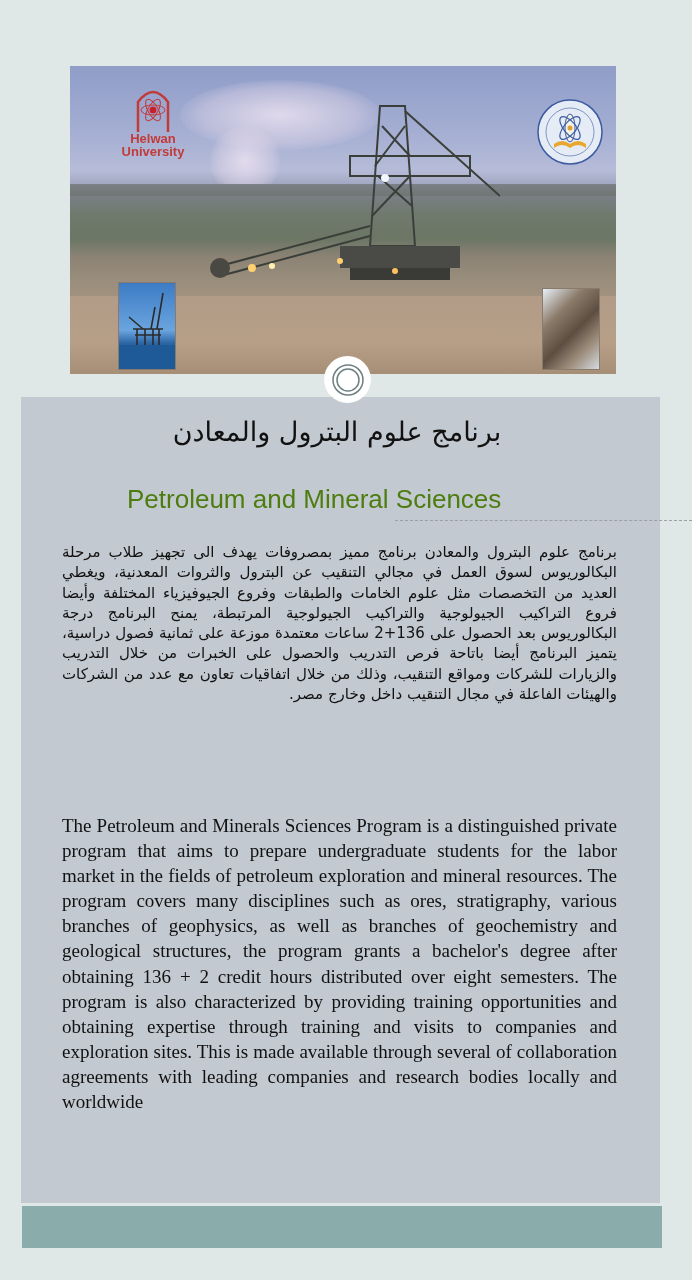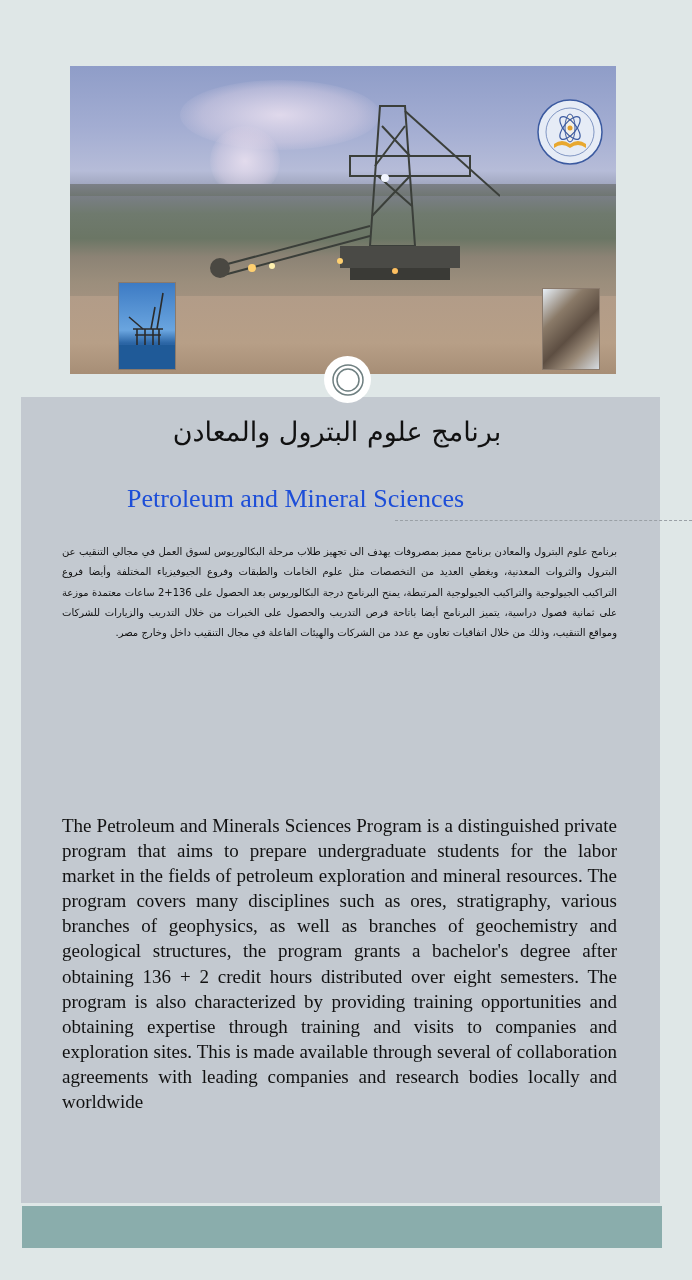--- a/index.html
+++ b/index.html
@@ -59,30 +59,30 @@
       background: #c3c9d0;
     }
     .title-ar {
       position: absolute; left: 0; top: 416px; width: 692px; text-align: center;
       font-family: "DejaVu Serif", serif; font-size: 27px; color: #111; direction: rtl;
       padding-left: 0; box-sizing: border-box;
     }
     .title-ar span { display: inline-block; margin-left: -18px; }
     .title-en {
       position: absolute; left: 127px; top: 484px;
-      font-family: Liberation Serif, serif; font-size: 26px; color: #1d4ed8;
+      font-family: Liberation Sans, sans-serif; font-size: 26px; color: #4d7c0f;
     }
     .dash-line {
       position: absolute; left: 395px; top: 520px; width: 297px; height: 0;
       border-top: 1px dashed #9aa0a6;
     }
     .body-ar {
       position: absolute; left: 62px; top: 542px; width: 555px;
       direction: rtl; text-align: justify; text-align-last: right;
-      font-family: "DejaVu Sans", sans-serif; font-size: 10px; line-height: 20.3px; color: #111;
+      font-family: "DejaVu Sans", sans-serif; font-size: 15px; line-height: 20.3px; color: #111;
       word-spacing: 0px;
     }
     .body-en {
       position: absolute; left: 62px; top: 813px; width: 555px;
       text-align: justify;
       font-family: "Liberation Serif", serif; font-size: 19px; line-height: 25.1px; color: #111;
     }
     
     .footer-bar {
       position: absolute; left: 22px; top: 1206px; width: 640px; height: 42px;
@@ -110,20 +110,31 @@
     <rect x="140" y="150" width="120" height="22" fill="#4a4a46"></rect>
     <rect x="150" y="172" width="100" height="12" fill="#3a3a36"></rect>
     <circle cx="20" cy="172" r="10" fill="#4a4842"></circle>
     <circle cx="52" cy="172" r="4" fill="#ffd070"></circle>
     <circle cx="72" cy="170" r="3" fill="#fff1b0"></circle>
     <circle cx="140" cy="165" r="3" fill="#ffd070"></circle>
     <circle cx="185" cy="82" r="4" fill="#f2f6ff"></circle>
     <circle cx="195" cy="175" r="3" fill="#ffc060"></circle>
   </svg>
 
+  <div class="logo-helwan">
+    <svg width="38" height="46" viewBox="0 0 38 46">
+      <path d="M4 46 L4 16 Q19 -4 34 16 L34 46" stroke="#c23a3a" stroke-width="2.5" fill="none"></path>
+      <ellipse cx="19" cy="24" rx="12" ry="5" stroke="#c23a3a" stroke-width="1" fill="none"></ellipse>
+      <ellipse cx="19" cy="24" rx="12" ry="5" stroke="#c23a3a" stroke-width="1" fill="none" transform="rotate(60 19 24)"></ellipse>
+      <ellipse cx="19" cy="24" rx="12" ry="5" stroke="#c23a3a" stroke-width="1" fill="none" transform="rotate(-60 19 24)"></ellipse>
+      <circle cx="19" cy="24" r="3.5" fill="#c8202a"></circle>
+    </svg>
+    <div class="lbl">Helwan</div>
+    <div class="lbl">University</div>
+  </div>
 
   <svg class="logo-faculty" viewBox="0 0 68 68">
     <circle cx="34" cy="34" r="32" fill="#e6ecf6" stroke="#3b5aa0" stroke-width="1.5"></circle>
     <circle cx="34" cy="34" r="24" fill="none" stroke="#3b5aa0" stroke-width="0.6"></circle>
     <ellipse cx="34" cy="30" rx="5" ry="14" fill="#f2f0e8" stroke="#3b5aa0" stroke-width="1"></ellipse>
     <ellipse cx="34" cy="30" rx="14" ry="6" fill="none" stroke="#3b5aa0" stroke-width="1.2" transform="rotate(50 34 30)"></ellipse>
     <ellipse cx="34" cy="30" rx="14" ry="6" fill="none" stroke="#3b5aa0" stroke-width="1.2" transform="rotate(-50 34 30)"></ellipse>
     <circle cx="34" cy="30" r="2.5" fill="#e0a030"></circle>
     <path d="M18 46 Q26 40 34 46 Q42 40 50 46 L50 50 Q42 44 34 50 Q26 44 18 50 Z" fill="#e8a830"></path>
   </svg>

